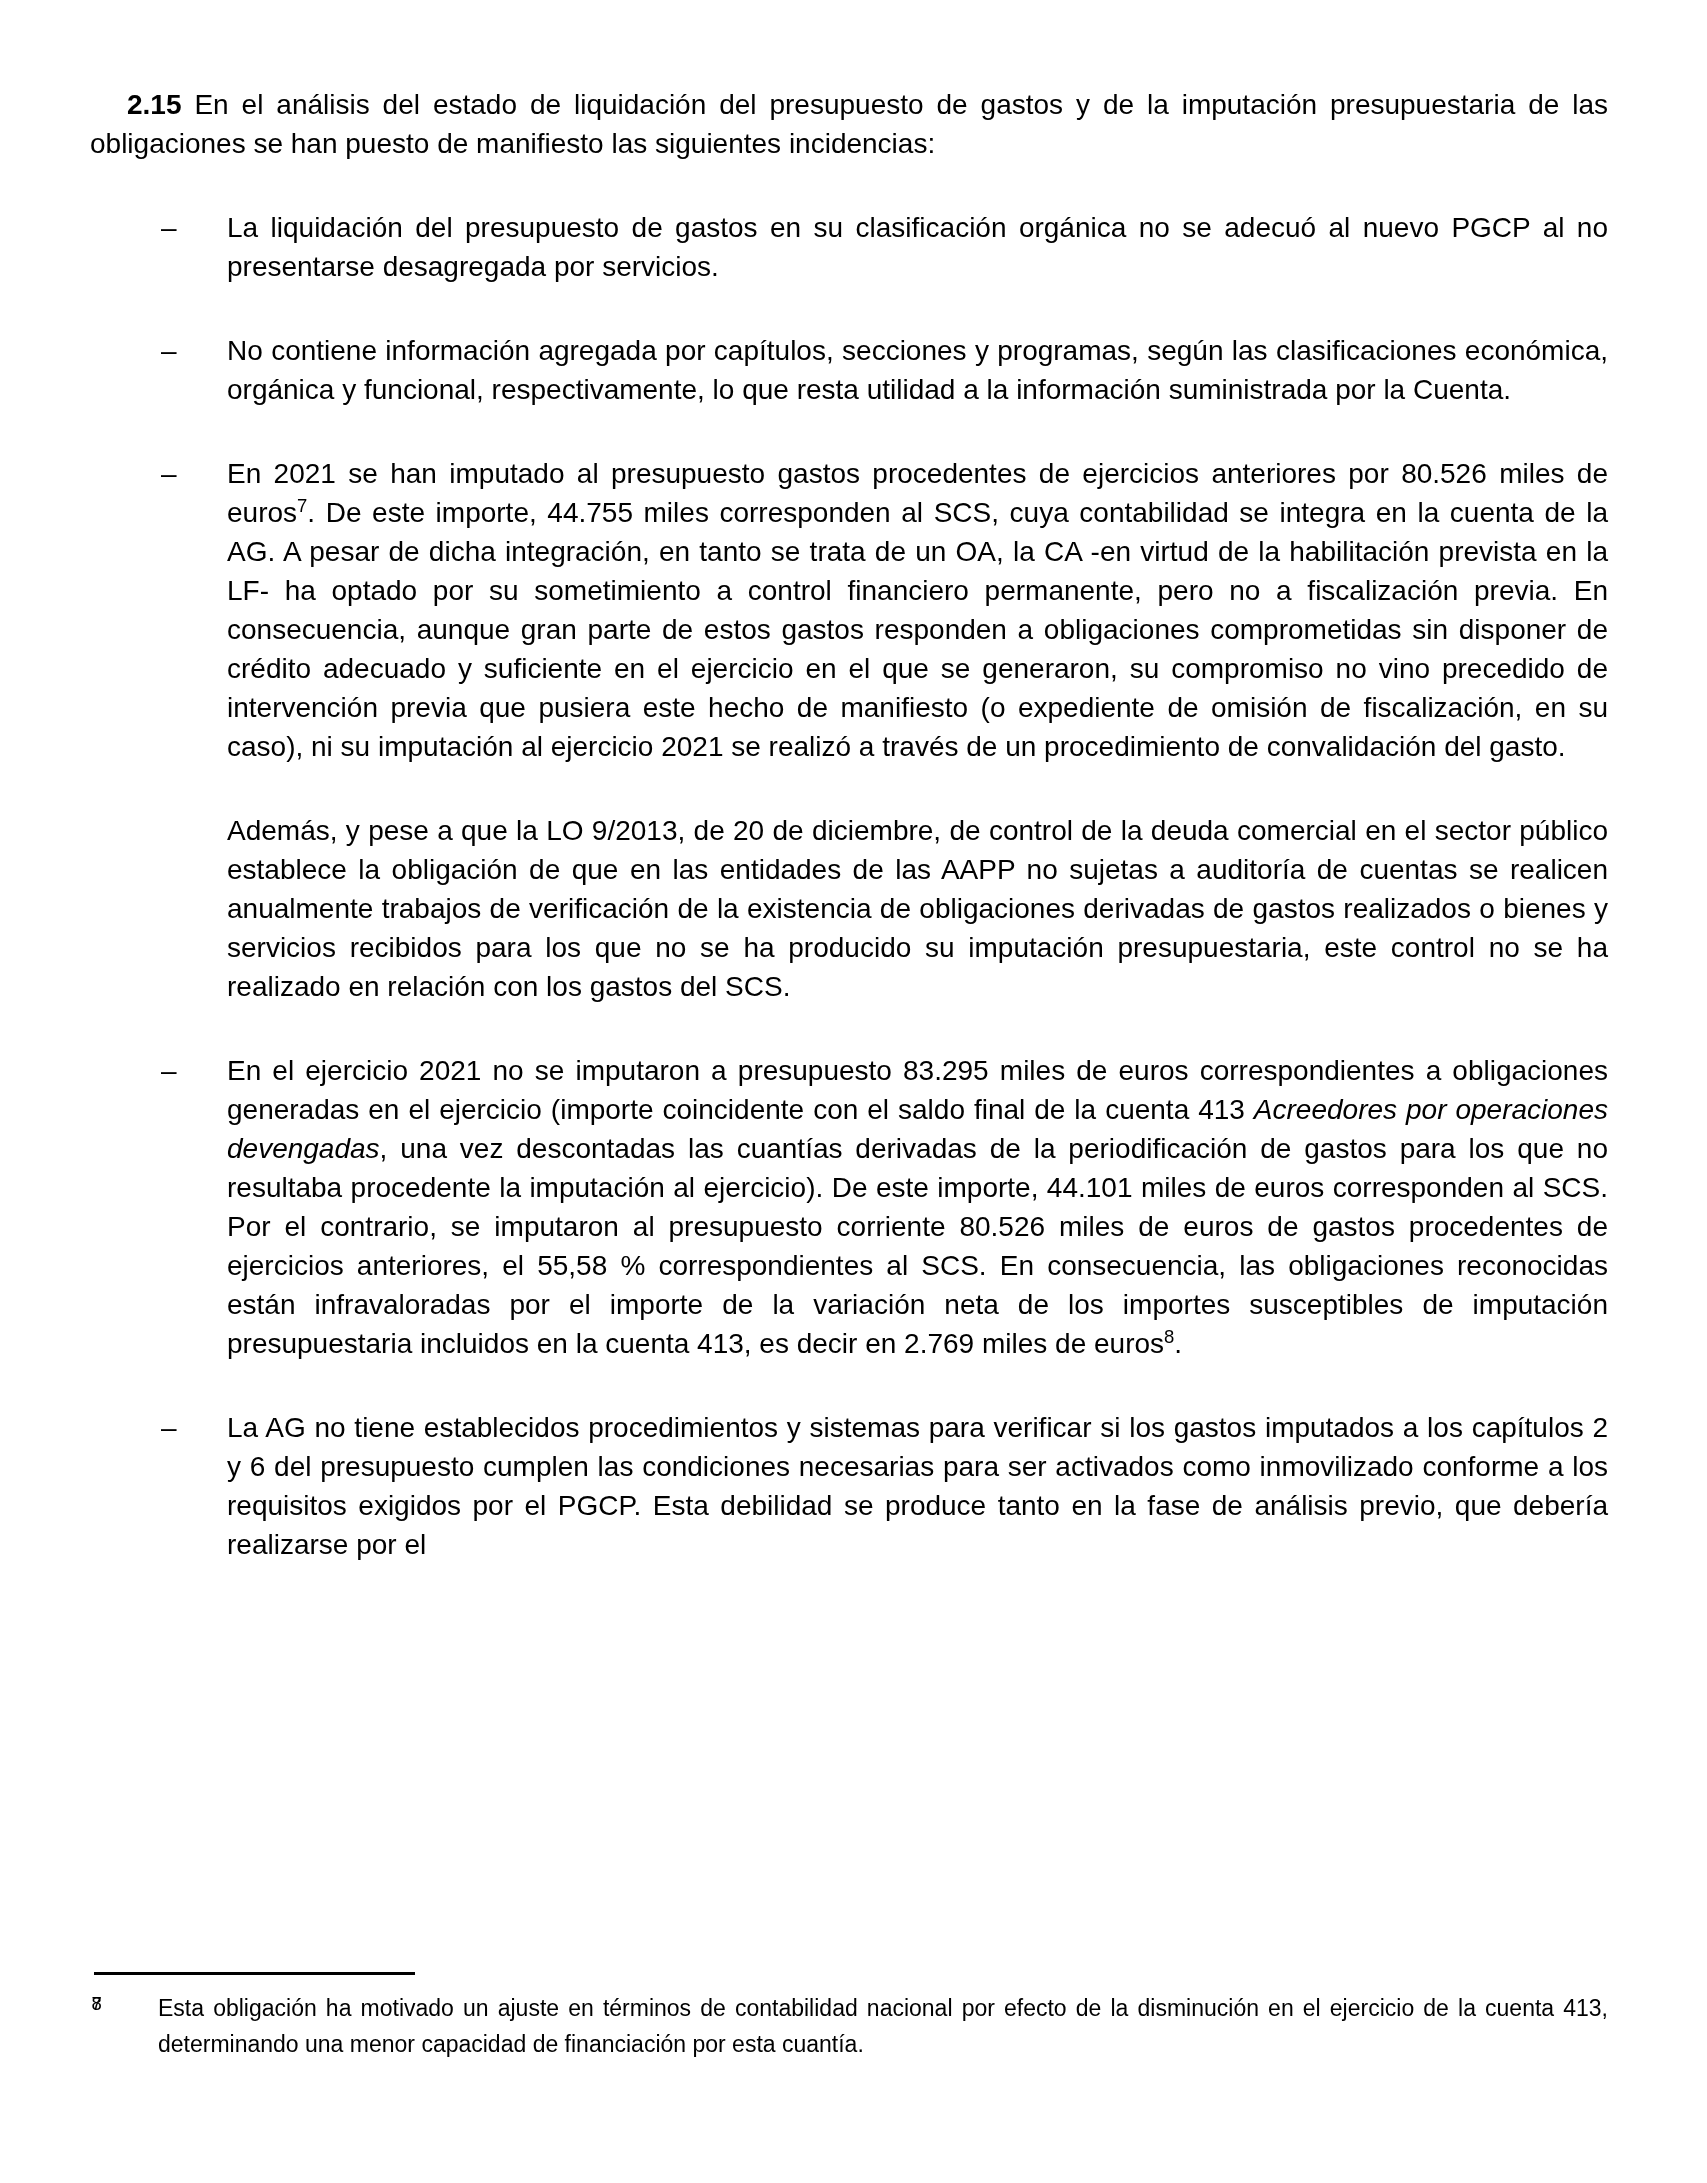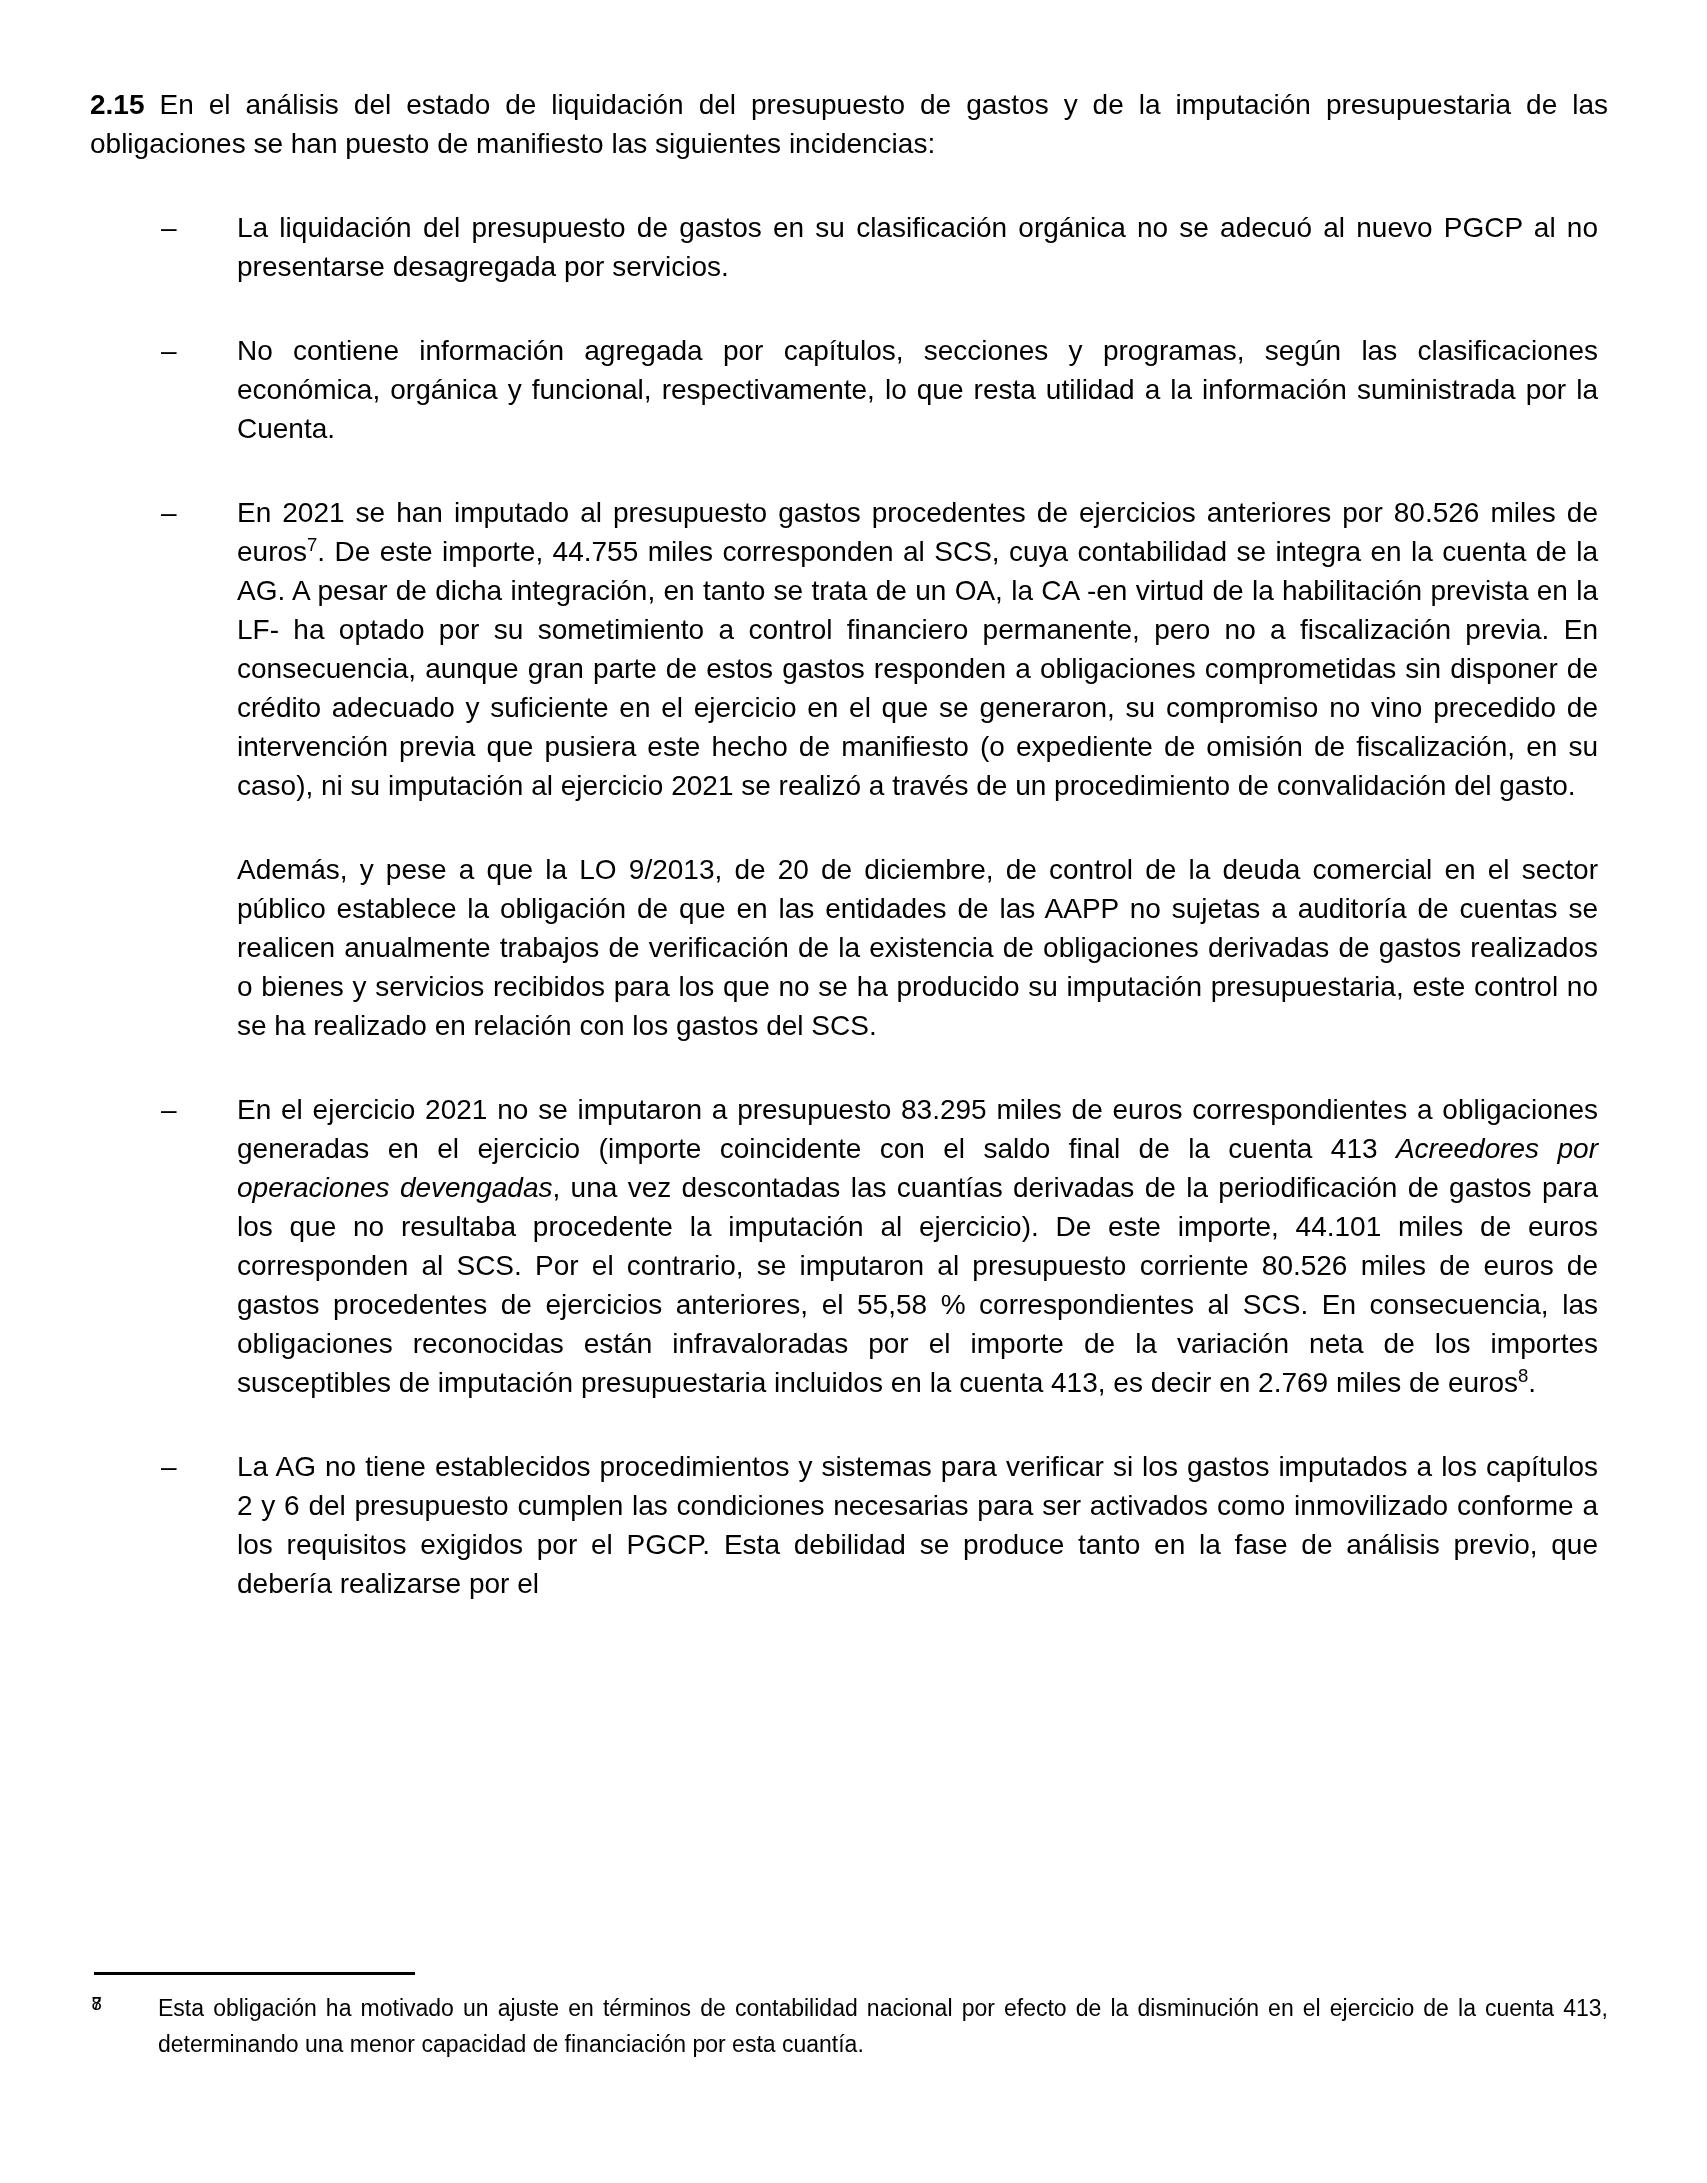--- a/index.html
+++ b/index.html
@@ -15,33 +15,33 @@
 
   .content {
     position: absolute;
     left: 90px; top: 85px;
     width: 1518px;
     font-size: 28px;
     line-height: 39px;
     text-align: justify;
   }
   .intro { margin: 0 0 45px 0; }
-  .intro .num { font-weight: bold; }
+  .intro .num { font-weight: bold; margin-left: 37px; }
 
   ul.bullets { list-style: none; margin: 0; padding: 0; }
   ul.bullets > li {
     position: relative;
     padding-left: 137px;
     margin-bottom: 45px;
   }
   ul.bullets .dash {
     position: absolute;
     left: 71px; top: 0;
   }
-  ul.bullets p { margin: 10px; }
+  ul.bullets p { margin: 0; }
   ul.bullets p.cont { margin-top: 45px; }
 
   sup.body-sup {
     font-size: 18.5px;
     line-height: 0;
     vertical-align: super;
   }
   .it { font-style: italic; }
 
   .footnotes {

